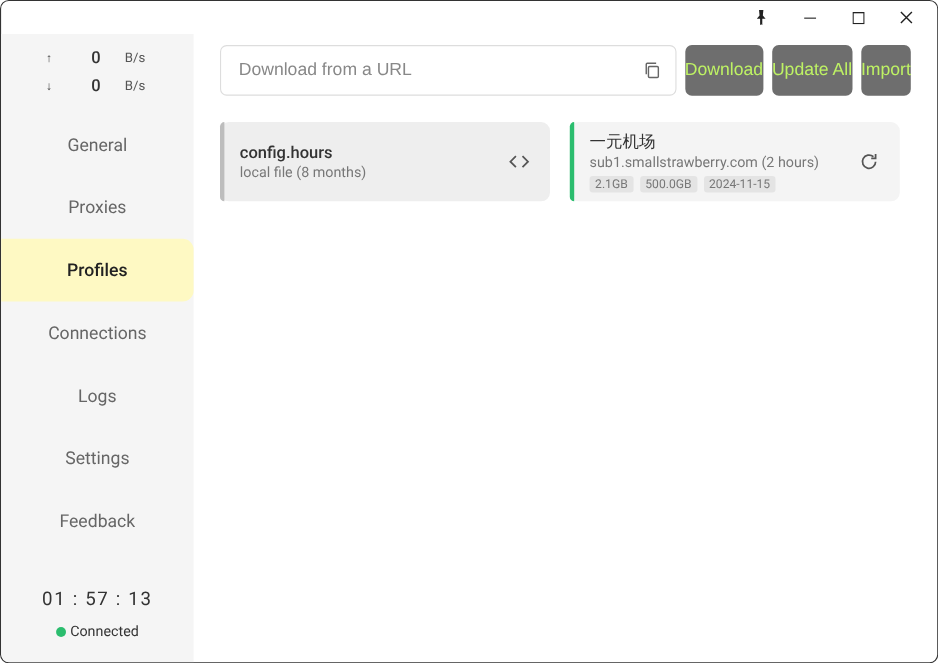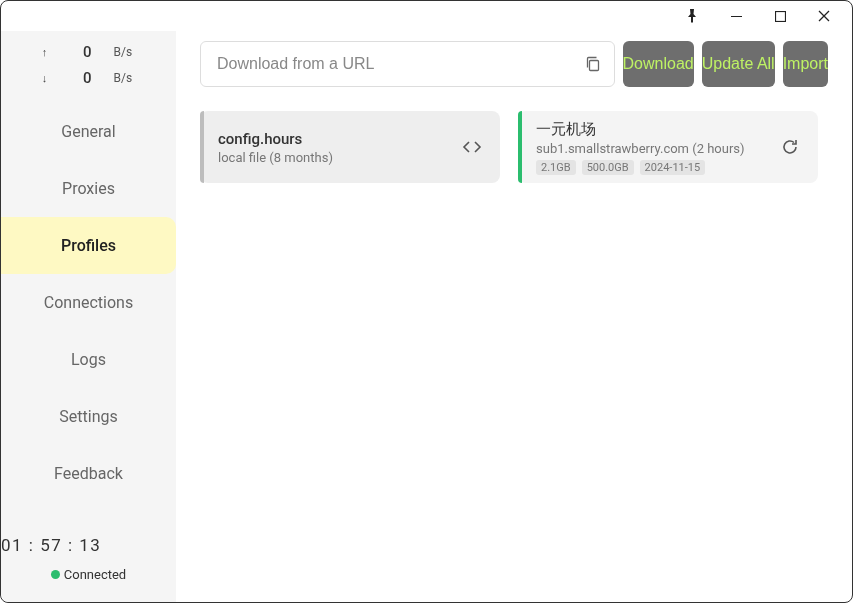--- a/index.html
+++ b/index.html
@@ -11,21 +11,21 @@
   .app { display:flex; height:calc(100% - 30px); }
   .sidebar { width:175px; background:#f5f5f5; display:flex; flex-direction:column; border-radius:0 0 0 8px; }
   .stats { padding:8px 0 6px; }
   .statrow { display:flex; align-items:center; justify-content:center; gap:22px; height:26px; color:#333; font-size:13px; }
   .statrow .arrow { font-size:11px; width:10px; text-align:center; color:#444; }
   .statrow .num { width:20px; text-align:right; font-weight:500; font-size:15px; color:#333; }
   .statrow .unit { font-size:12px; color:#555; width:24px; text-align:left; }
   .nav { display:flex; flex-direction:column; margin-top:6px; }
   .nav-item { height:57px; display:flex; align-items:center; justify-content:center; font-size:16px; color:#666; cursor:pointer; }
   .nav-item.active { background:#fef9c3; color:#222; font-weight:500; border-radius:0 10px 10px 0; }
-  .bottom { margin-top:auto; padding:12px 0 20px; text-align:left; }
+  .bottom { margin-top:auto; padding:12px 0 20px; text-align:center; }
   .clock { font-size:17px; color:#333; letter-spacing:1.5px; }
   .status { margin-top:12px; display:flex; align-items:center; justify-content:center; gap:4px; color:#333; font-size:13px; }
   .status .dot { width:9px; height:9px; border-radius:50%; background:#2bbd6e; }
   .main { flex:1; padding:10px 24px 0 24px; }
   .toolbar { display:flex; gap:8px; align-items:stretch; }
   .urlbox { flex:1; display:flex; align-items:center; border:1px solid #ddd; border-radius:6px; background:#fff; height:46px; padding:0 6px 0 14px; }
   .urlbox input { flex:1; border:none; outline:none; font-size:16px; color:#333; background:transparent; }
   .urlbox input::placeholder { color:#888; }
   .paste-btn { width:30px; height:30px; display:flex; align-items:center; justify-content:center; color:#666; cursor:pointer; }
   .btn { background:#6e6e6e; color:#bef264; border:none; border-radius:6px; padding:0 0; font-size:16px; height:46px; cursor:pointer; }

